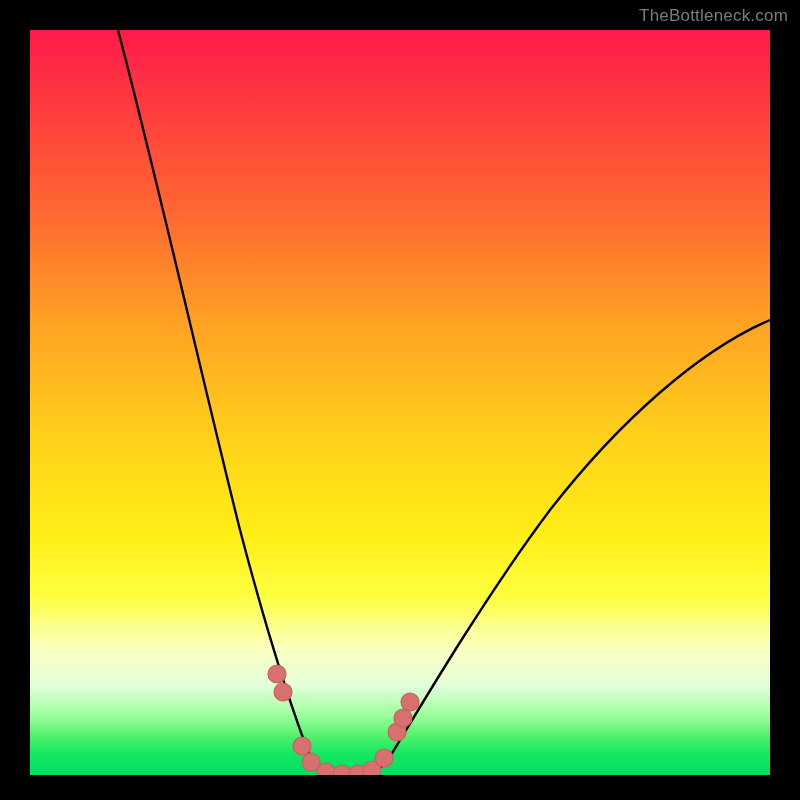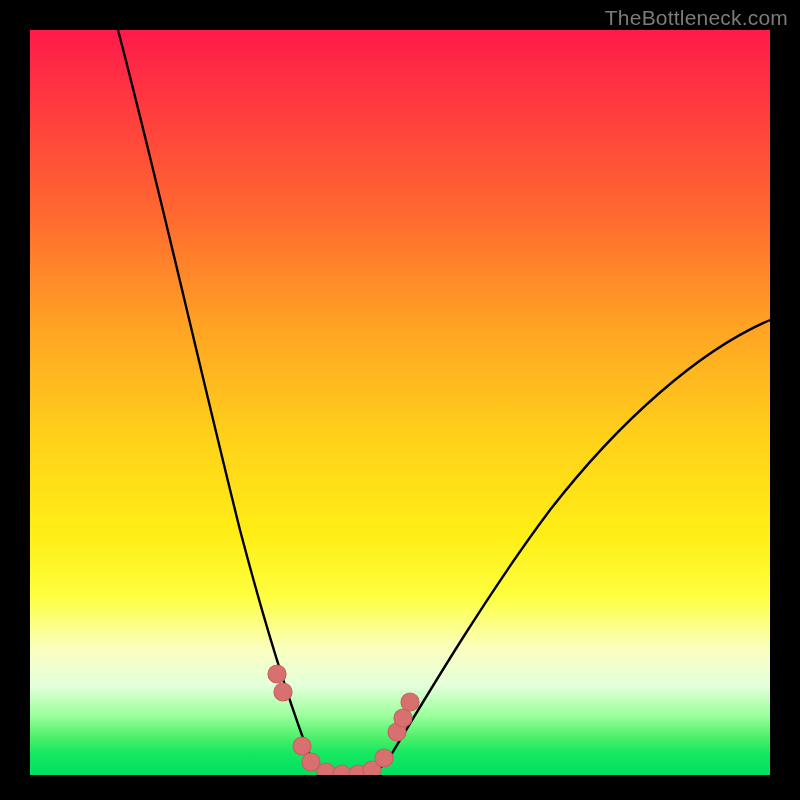--- a/index.html
+++ b/index.html
@@ -48,21 +48,21 @@
     top: 30px;
     width: 740px;
     height: 745px;
     pointer-events: none;
   }
   .watermark {
     position: absolute;
     top: 6px;
     right: 12px;
     color: #7b7b7b;
-    font-size: 21px;
+    font-size: 17px;
     letter-spacing: 0.2px;
     font-weight: 500;
   }
 </style>
 </head>
 <body>
 
 <div class="canvas">
   <div class="plot-area"></div>
 

